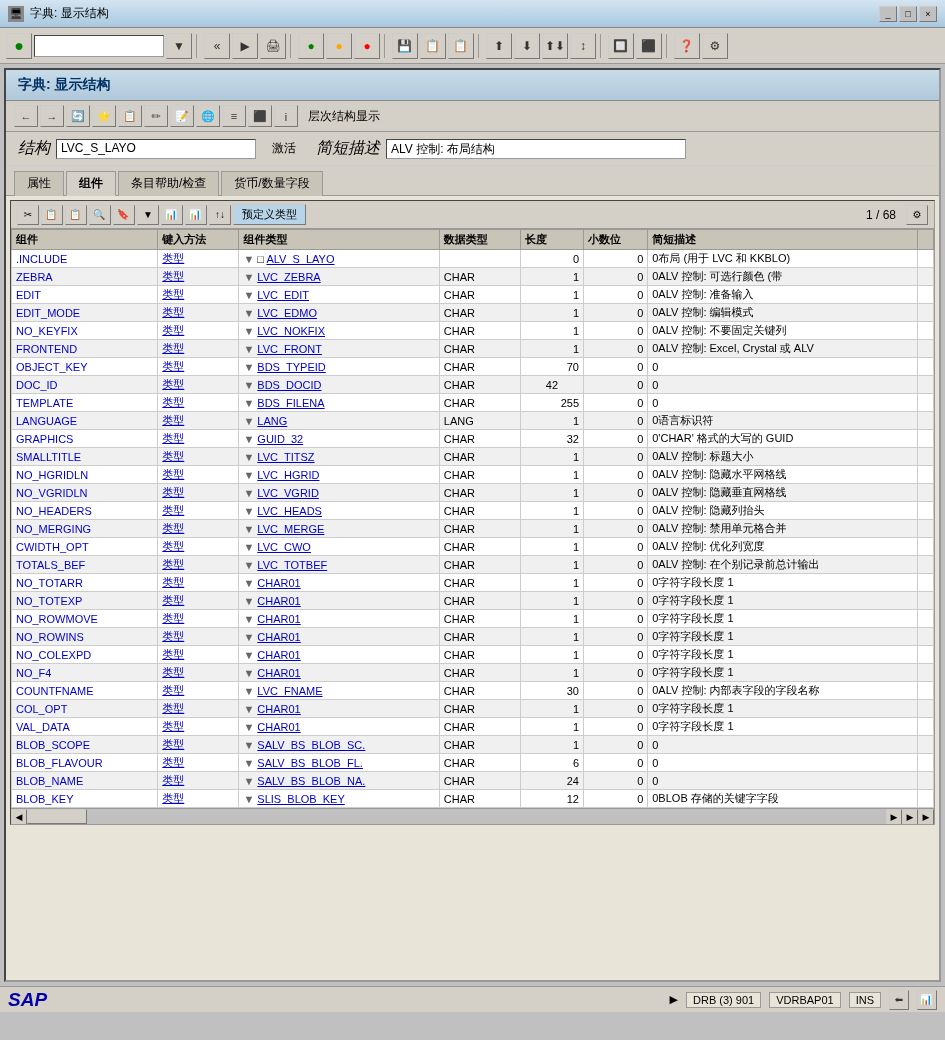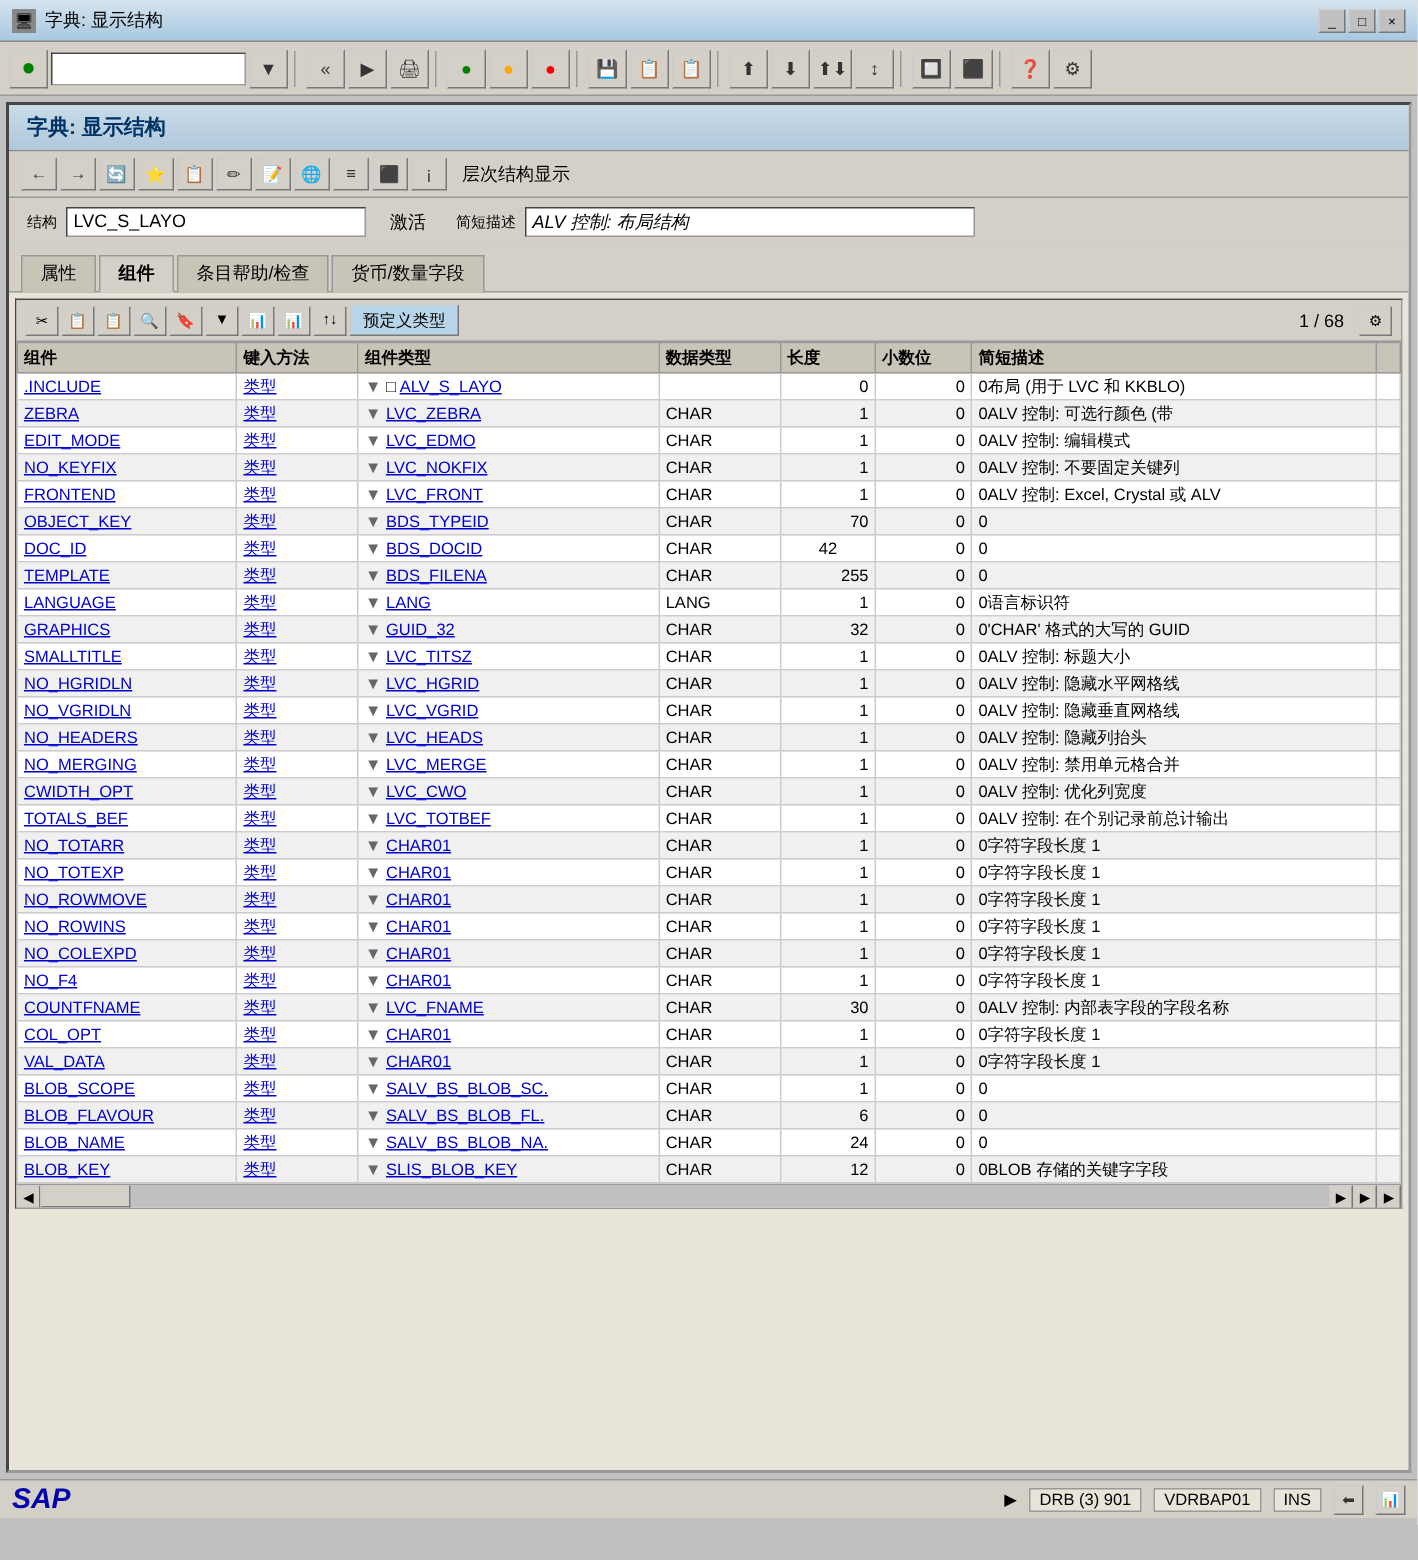--- a/index.html
+++ b/index.html
@@ -76,21 +76,21 @@
 
     
     .fields-section {
       padding: 6px 12px;
       display: flex;
       gap: 20px;
       border-bottom: 1px solid #ccc;
       background: #d4d0c8;
     }
     .field-row { display: flex; align-items: center; gap: 6px; }
-    .field-label { font-size: 10px; color: #000; white-space: nowrap; }
+    .field-label { font-size: 16px; color: #000; white-space: nowrap; font-style: italic; }
     .field-value { font-size: 12px; color: #000; border: 1px inset #999; background: white; padding: 1px 4px; height: 20px; min-width: 200px; }
     .field-activate { font-size: 12px; margin-left: 10px; }
 
     
     .tabs-bar {
       display: flex;
       padding: 4px 8px 0;
       background: #d4d0c8;
       border-bottom: 1px solid #999;
       gap: 2px;
@@ -159,21 +159,21 @@
       white-space: nowrap;
     }
     .data-table td {
       border: 1px solid #ccc;
       padding: 1px 4px;
       white-space: nowrap;
       font-size: 11px;
     }
     .data-table tr:nth-child(even) td { background: #f0f0f0; }
     
-    .col-component { color: #0000cc; text-decoration: underline; cursor: pointer; text-align: right; }
+    .col-component { color: #0000cc; cursor: pointer; text-align: right; }
     .col-type { color: #0000cc; text-decoration: underline; cursor: pointer; }
     .col-comptype { color: #0000cc; text-decoration: underline; cursor: pointer; }
     .arrow-cell { color: #666; }
 
     
     .bottom-scroll {
       background: #d4d0c8;
       height: 16px;
       display: flex;
       align-items: center;
@@ -270,21 +270,21 @@
     </div>
 
     <div class="fields-section">
       <div class="field-row">
         <span class="field-label">结构</span>
         <span class="field-value">LVC_S_LAYO</span>
         <span class="field-activate">激活</span>
       </div>
       <div class="field-row">
         <span class="field-label">简短描述</span>
-        <span class="field-value" style="min-width: 300px; font-style: italic;">ALV 控制: 布局结构</span>
+        <span class="field-value" style="min-width: 300px;">ALV 控制: 布局结构</span>
       </div>
     </div>
 
     <div class="tabs-bar">
       <div class="tab">属性</div>
       <div class="tab active">组件</div>
       <div class="tab">条目帮助/检查</div>
       <div class="tab">货币/数量字段</div>
     </div>
 
@@ -334,20 +334,30 @@
                 <td><span class="col-component">ZEBRA</span></td>
                 <td><span class="col-type">类型</span></td>
                 <td><span class="arrow-cell">▼ </span><span class="col-comptype">LVC_ZEBRA</span></td>
                 <td>CHAR</td>
                 <td style="text-align: right;">1</td>
                 <td style="text-align: right;">0</td>
                 <td>0ALV 控制: 可选行颜色 (带</td>
                 <td></td>
               </tr>
               <tr>
+                <td><span class="col-component">EDIT</span></td>
+                <td><span class="col-type">类型</span></td>
+                <td><span class="arrow-cell">▼ </span><span class="col-comptype">LVC_EDIT</span></td>
+                <td>CHAR</td>
+                <td style="text-align: right;">1</td>
+                <td style="text-align: right;">0</td>
+                <td>0ALV 控制: 准备输入</td>
+                <td></td>
+              </tr>
+              <tr>
                 <td><span class="col-component">EDIT_MODE</span></td>
                 <td><span class="col-type">类型</span></td>
                 <td><span class="arrow-cell">▼ </span><span class="col-comptype">LVC_EDMO</span></td>
                 <td>CHAR</td>
                 <td style="text-align: right;">1</td>
                 <td style="text-align: right;">0</td>
                 <td>0ALV 控制: 编辑模式</td>
                 <td></td>
               </tr>
               <tr>

